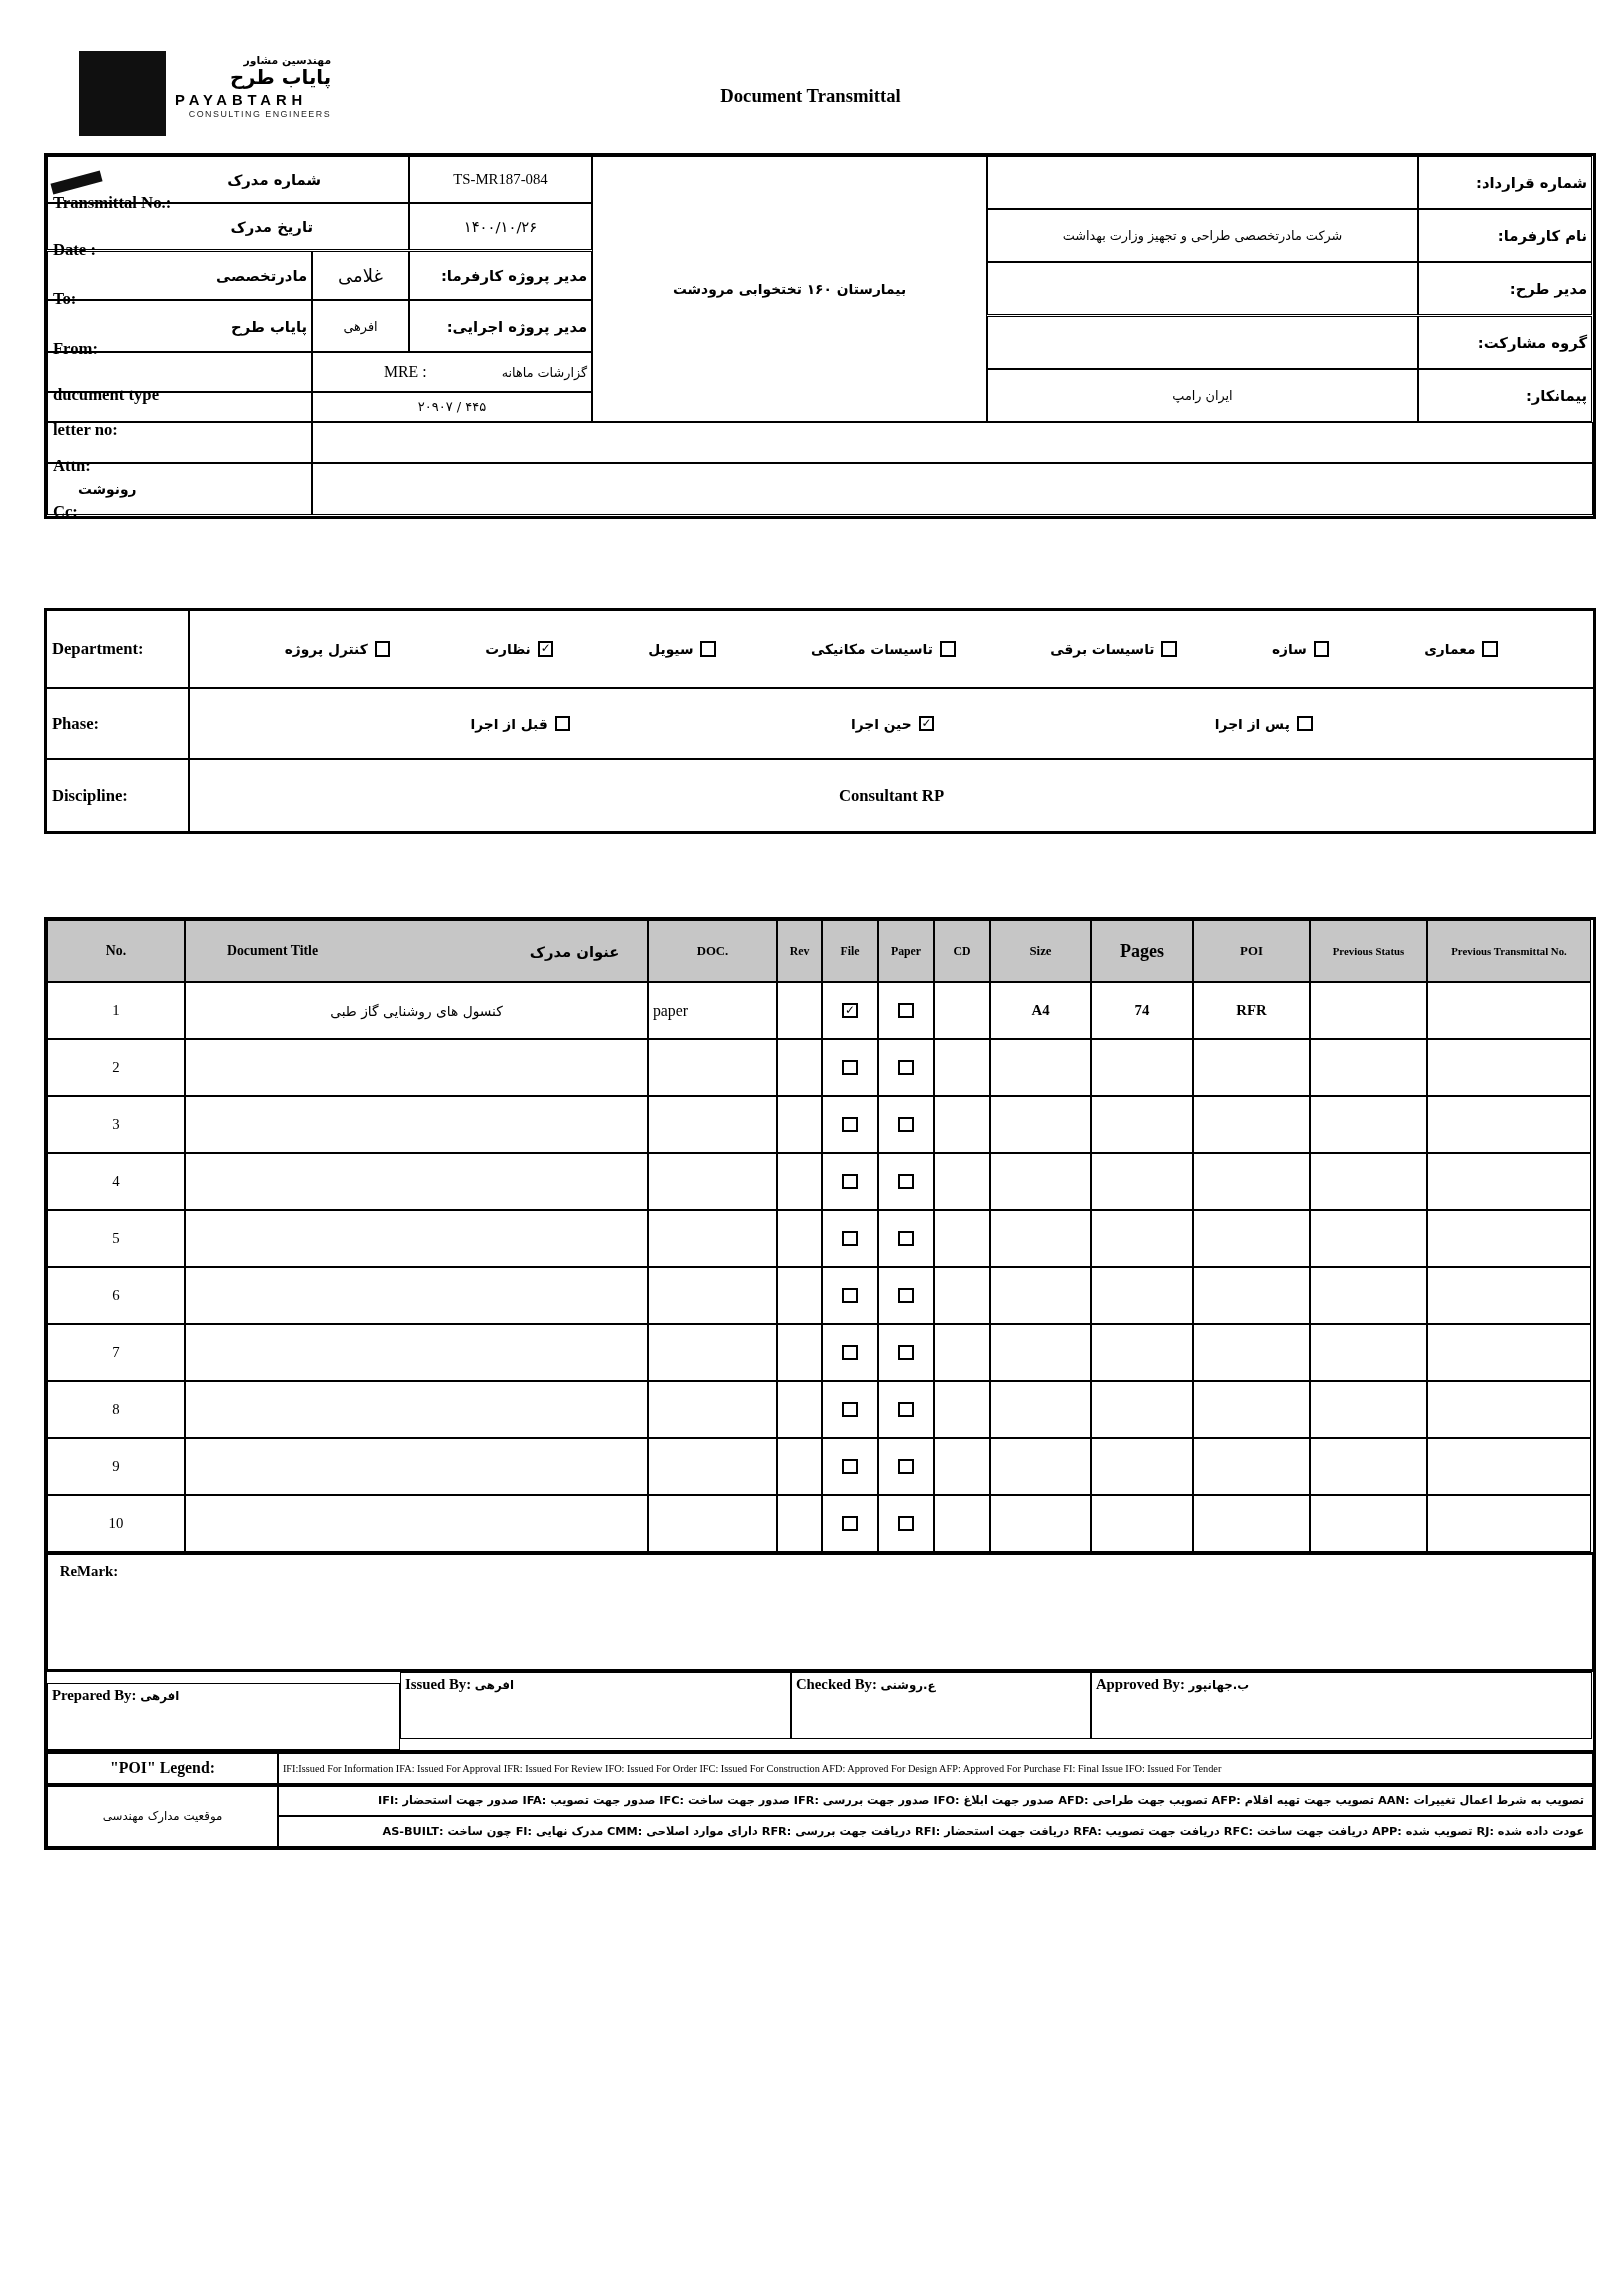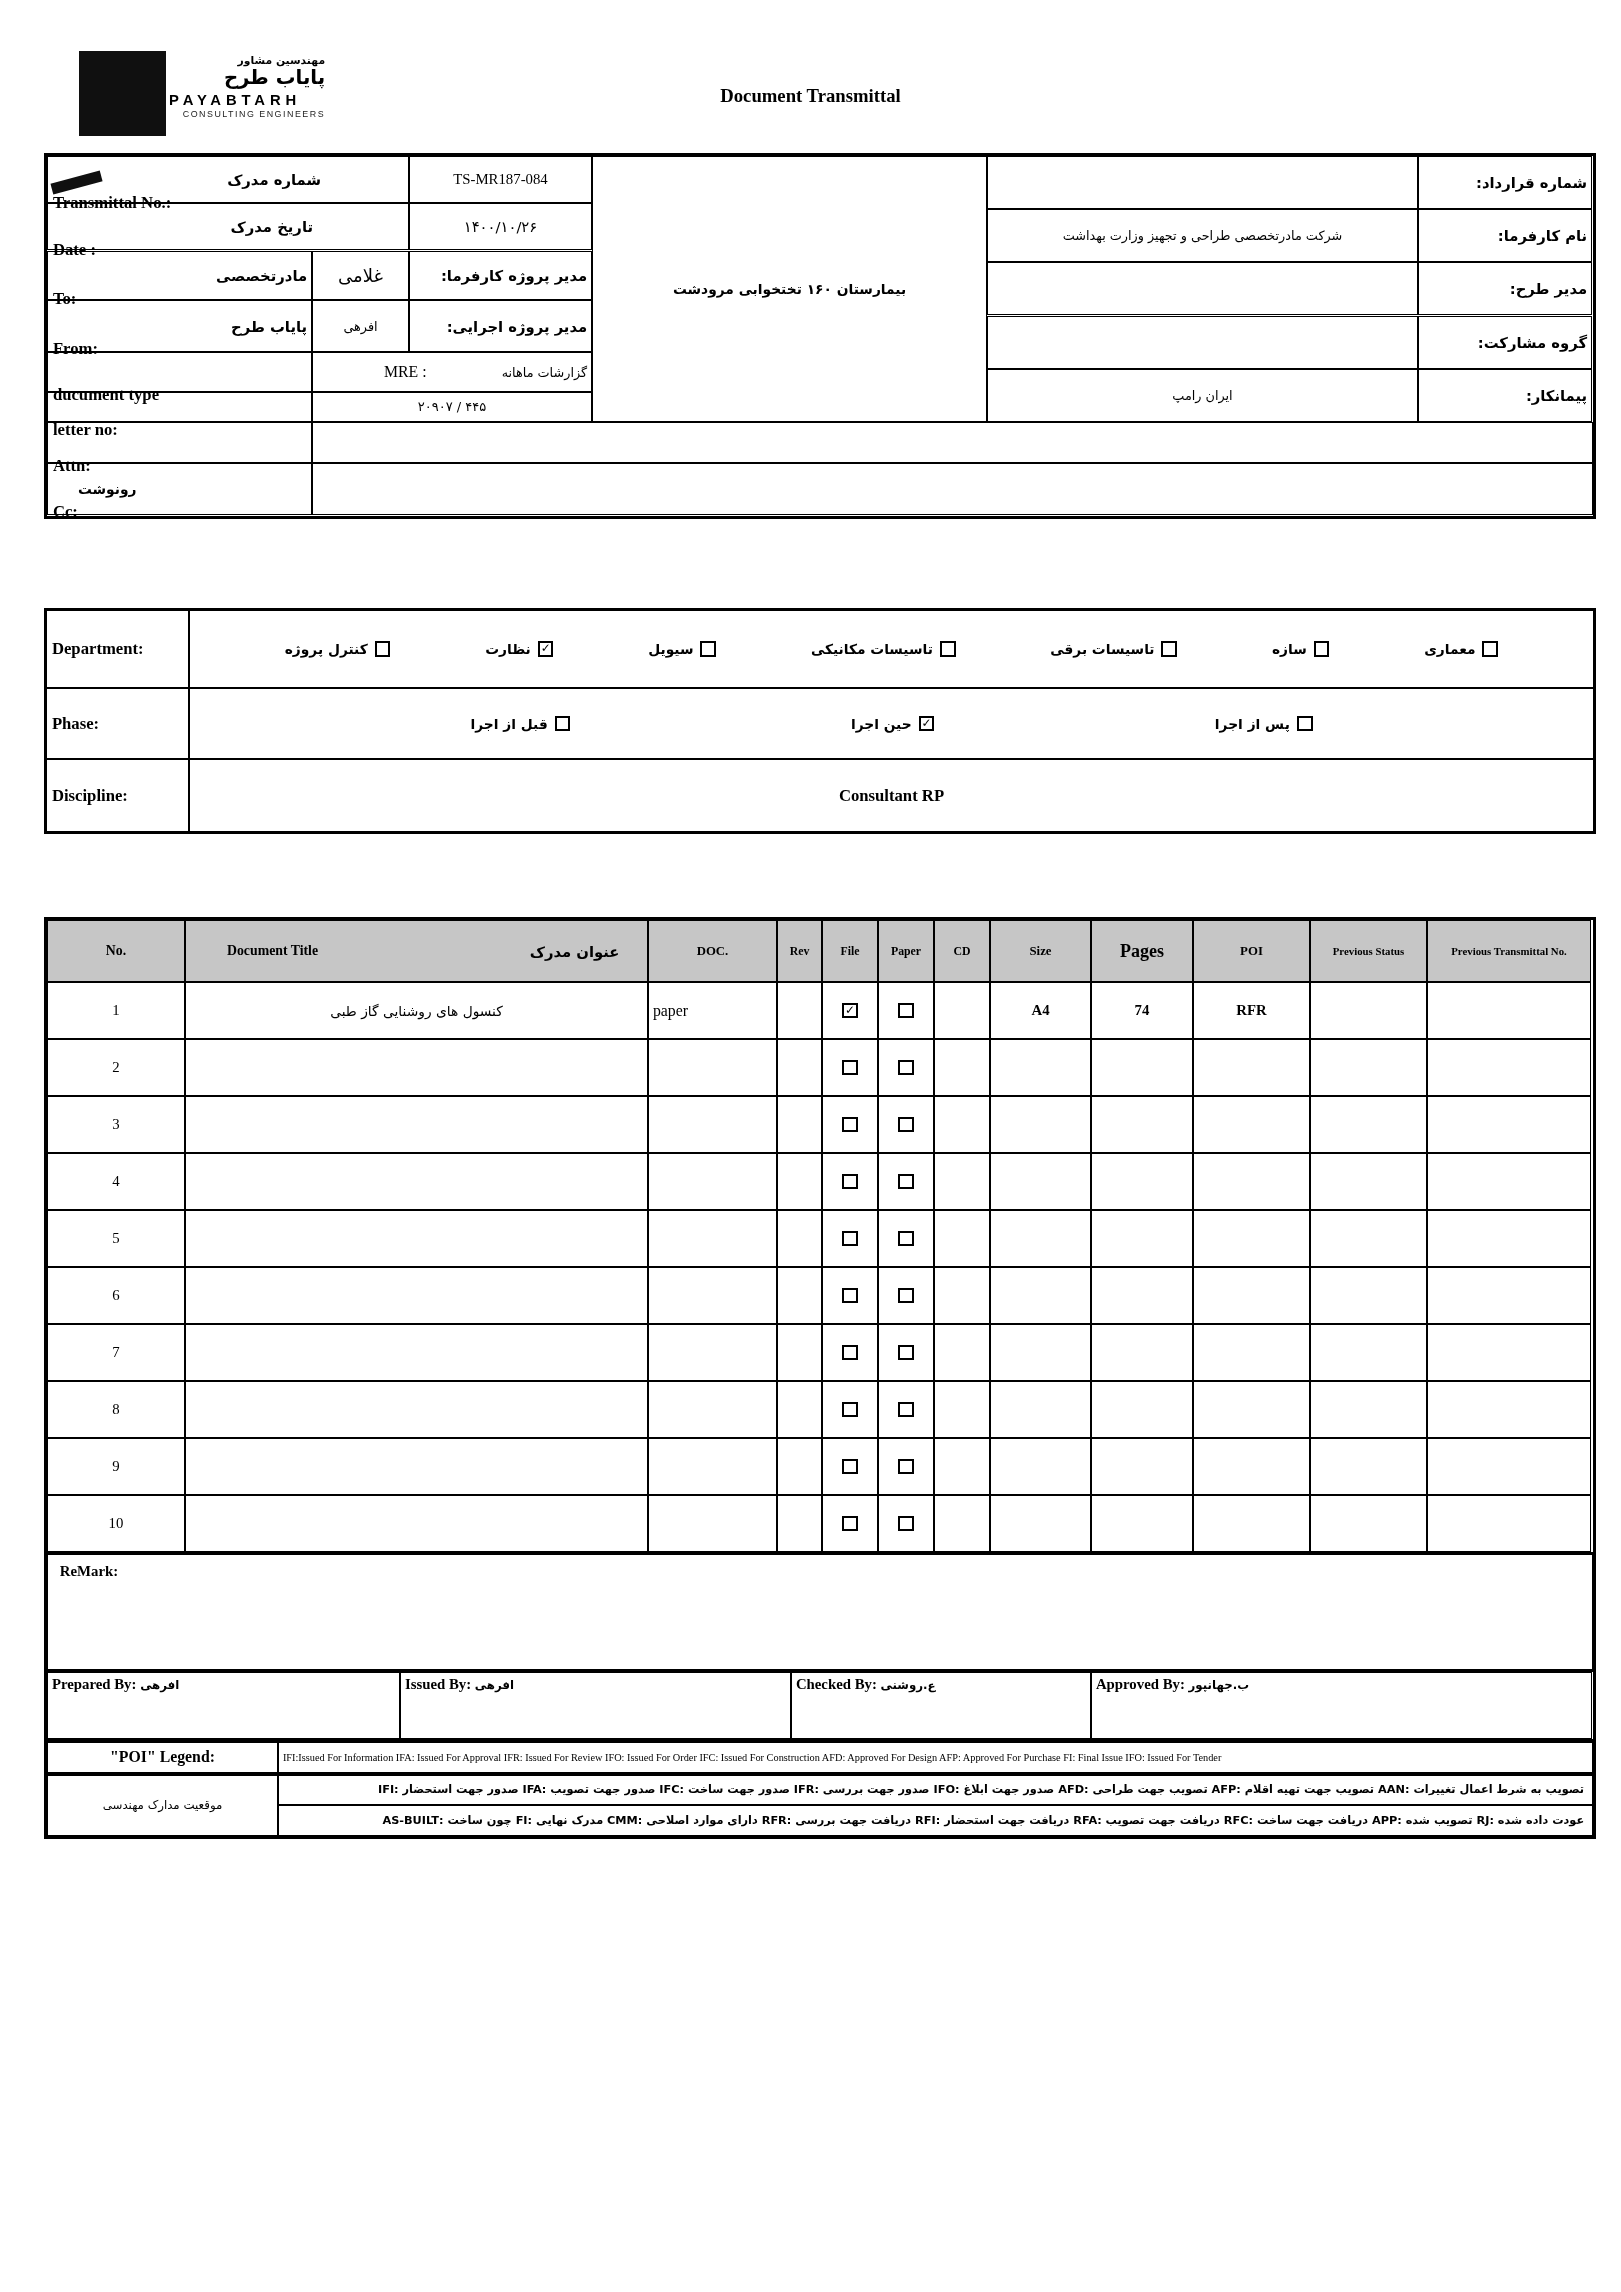--- a/index.html
+++ b/index.html
@@ -5,21 +5,21 @@
   html,body{margin:0;padding:0;background:#e8e8e8;}
   .page{position:relative;width:1621px;height:2292px;background:#ffffff;margin:0 auto;
         font-family:"Liberation Serif",serif;color:#000;overflow:hidden;}
   .fa{font-family:"DejaVu Sans",sans-serif;direction:rtl;}
   
   .logo-box{position:absolute;left:79px;top:51px;width:87px;height:85px;background:#101010;}
   .logo-slash{position:absolute;left:-21.7px;top:106px;width:148px;height:12.8px;background:#ffffff;
               transform:rotate(-15deg);}
   .logo-slash2{position:absolute;left:-27.6px;top:126px;width:51px;height:10.8px;background:#101010;
               transform:rotate(-15deg);}
-  .logo-text{position:absolute;left:169px;top:55px;line-height:1.1;}
+  .logo-text{position:absolute;left:175px;top:55px;line-height:1.1;}
   .logo-fa1{font-size:10.8px;font-weight:bold;margin-left:33px;}
   .logo-fa2{font-size:19.7px;font-weight:bold;margin-left:27.6px;}
   .logo-en1{font-size:14.8px;font-weight:bold;letter-spacing:4.9px;font-family:"Liberation Sans",sans-serif;margin-top:3px;}
   .logo-en2{font-size:8.9px;letter-spacing:1.5px;font-family:"Liberation Sans",sans-serif;margin:2px 0 0 13.8px;color:#222;}
   .doc-title{position:absolute;left:0;top:85px;width:1621px;text-align:center;
              font-size:18.7px;font-weight:bold;}
   
   .cell{position:absolute;box-sizing:border-box;border:1px solid #000;display:flex;align-items:center;}
   .t1{position:absolute;left:44px;top:153px;width:1546px;height:360px;border:3px solid #000;box-sizing:content-box;}
   .t2{position:absolute;left:44px;top:608px;width:1546px;height:220px;border:3px solid #000;box-sizing:content-box;}
@@ -445,21 +445,21 @@
       <div class="c w-size"></div>
       <div class="c w-pages"></div>
       <div class="c w-poi"></div>
       <div class="c w-ps"></div>
       <div class="c w-pt"></div>
     </div>
 
     <div class="remark">ReMark:</div>
 
     <div class="sigrow">
-      <div class="sig" style="width:353px;">
+      <div class="sig" style="width:353px;margin-top:11px;">
         <span class="lab">Prepared By:</span>
         <span class="nm fa">افرهی</span>
       </div>
       <div class="sig" style="width:391px;">
         <span class="lab">Issued By:</span>
         <span class="nm fa">افرهی</span>
       </div>
       <div class="sig" style="width:300px;">
         <span class="lab">Checked By:</span>
         <span class="nm fa">ع.روشنی</span>

